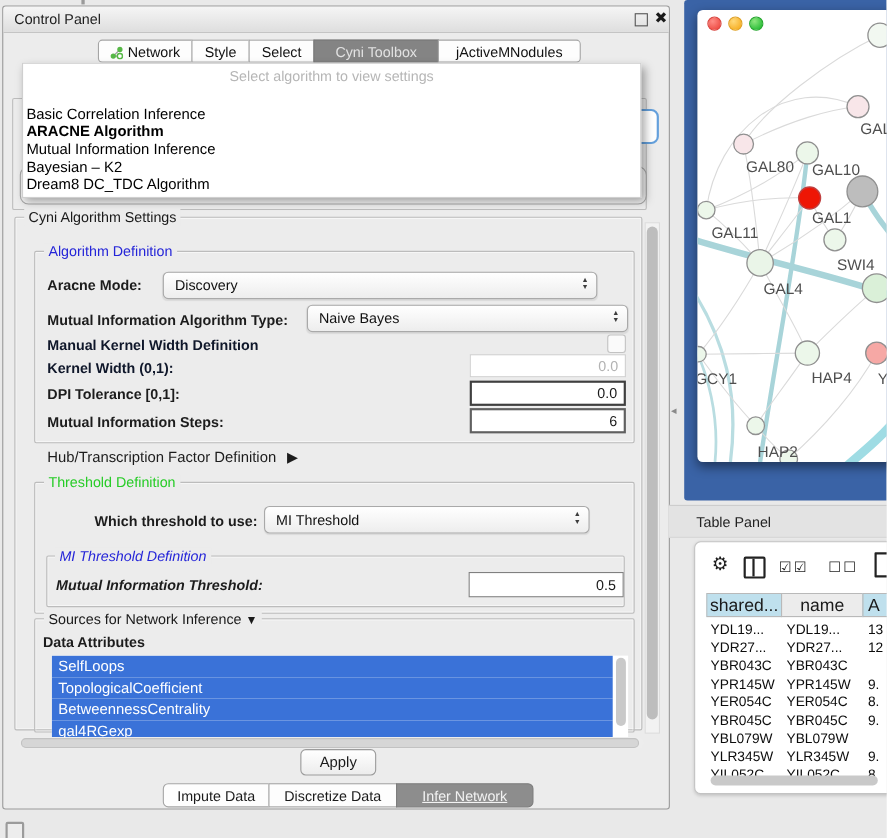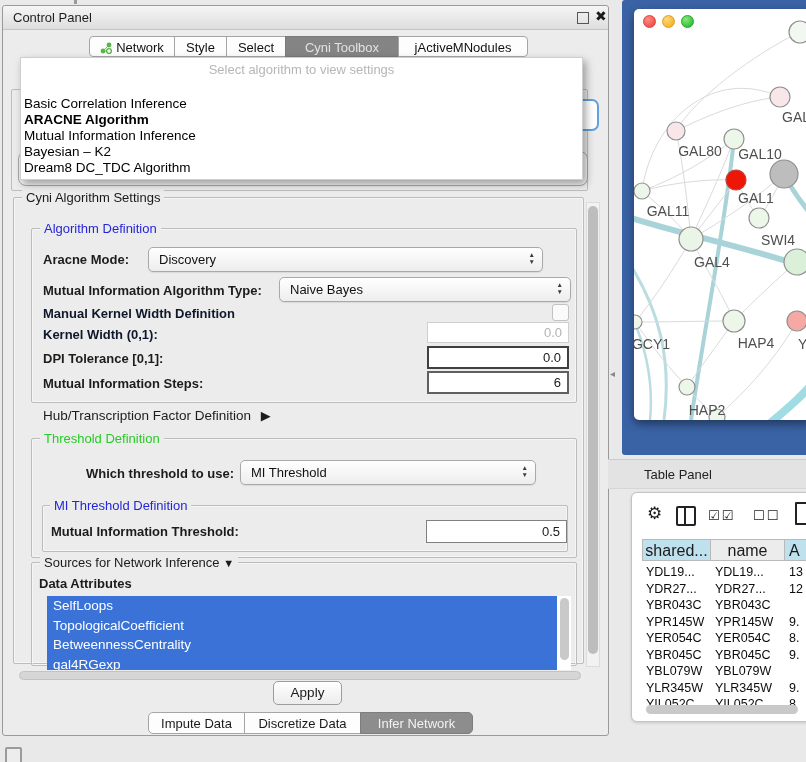--- a/index.html
+++ b/index.html
@@ -159,22 +159,22 @@
     <div class="abs flabel" style="left:83px;top:460px;">Which threshold to use:</div>
     <div class="abs combo" style="left:237px;top:454px;width:296px;height:25px;">
       <span>MI Threshold</span>
       <span class="stepper">
           <span>▲</span>
           <span>▼</span>
         </span>
     </div>
 
     <div class="abs gbox" style="left:39px;top:499px;width:524px;height:45px;"></div>
-    <div class="abs gtitle blue" style="left:47px;top:492px;">MI Threshold Definition</div>
-    <div class="abs flabel" style="left:48px;top:518px;">Mutual Information Threshold:</div>
+    <div class="abs gtitle blue" style="left:47px;top:492px;font-style:italic;">MI Threshold Definition</div>
+    <div class="abs flabel" style="left:48px;top:518px;font-style:italic;">Mutual Information Threshold:</div>
     <div class="abs tfield" style="left:423px;top:514px;width:141px;height:23px;border:1px solid #808080;line-height:21px;">0.5</div>
 
     <div class="abs gbox" style="left:28px;top:556px;width:544px;height:102px;"></div>
     <div class="abs gtitle" style="left:37px;top:549px;">
       <span>Sources for Network Inference</span>
       <span style="font-size:11px;">▼</span>
     </div>
     <div class="abs flabel" style="left:36px;top:570px;">Data Attributes</div>
 
     <div class="abs" style="left:44px;top:590px;width:524px;height:74px;background:#fff;overflow:hidden;">
@@ -193,21 +193,21 @@
     <div class="abs hthumb"></div>
 
     <div class="abs applybtn">Apply</div>
 
     <div class="abs btab" style="left:145px;width:97px;border-radius:5px 0 0 5px;">
       <span>Impute Data</span>
     </div>
     <div class="abs btab" style="left:241px;width:117px;">
       <span>Discretize Data</span>
     </div>
-    <div class="abs btab sel" style="left:357px;width:113px;border-radius:0 5px 5px 0;">
+    <div class="abs btab sel" style="left:357px;width:125px;border-radius:0 5px 5px 0;text-decoration:underline;">
       <span>Infer Network</span>
     </div>
   </div>
 
   <div class="abs" style="left:610px;top:368px;font-size:10px;color:#8a8a8a;">◂</div>
 
   <div class="abs netpanel">
     <div class="abs netwin">
       <div class="abs tl" style="left:9px;background:radial-gradient(circle at 35% 30%,#ff8c85,#f0544c 70%);border:1px solid #d8423c;box-sizing:border-box;"></div>
       <div class="abs tl" style="left:28px;background:radial-gradient(circle at 35% 30%,#ffd97a,#f8b42e 70%);border:1px solid #dfa023;box-sizing:border-box;"></div>
@@ -272,21 +272,21 @@
           <text x="17" y="340" text-anchor="middle">GCY1</text>
           <text x="122" y="339" text-anchor="middle">HAP4</text>
           <text x="164" y="340" text-anchor="start">Y</text>
           <text x="73" y="406" text-anchor="middle">HAP2</text>
         </g>
       </svg>
     </div>
   </div>
 
   <div class="abs tpheader">
-    <div class="abs" style="left:36px;top:7px;font-size:13px;color:#222;">Table Panel</div>
+    <div class="abs" style="left:25px;top:7px;font-size:13px;color:#222;">Table Panel</div>
   </div>
 
   <div class="abs tpwin">
 
     <div class="abs iconbtn" style="left:15px;top:10px;font-size:17px;">⚙</div>
     <div class="abs" style="left:44px;top:13px;width:16px;height:16px;border:2px solid #222;border-radius:2px;">
       <div style="position:absolute;left:6px;top:0;width:2px;height:100%;background:#222;"></div>
     </div>
     <div class="abs iconbtn" style="left:76px;top:15px;font-size:13px;letter-spacing:2px;">☑☑</div>
     <div class="abs iconbtn" style="left:121px;top:15px;font-size:13px;letter-spacing:2px;">☐☐</div>

